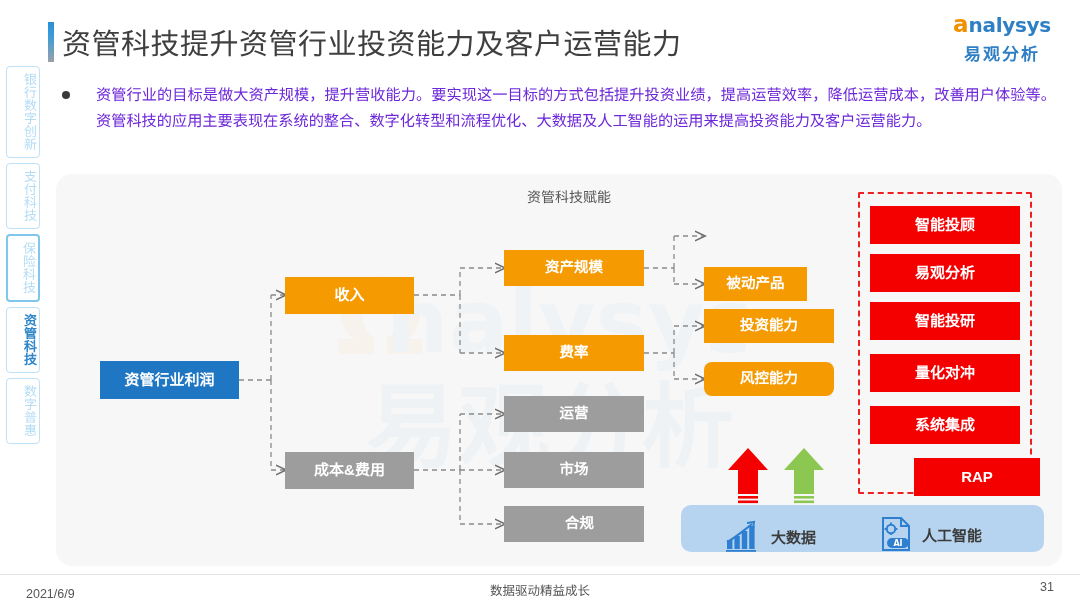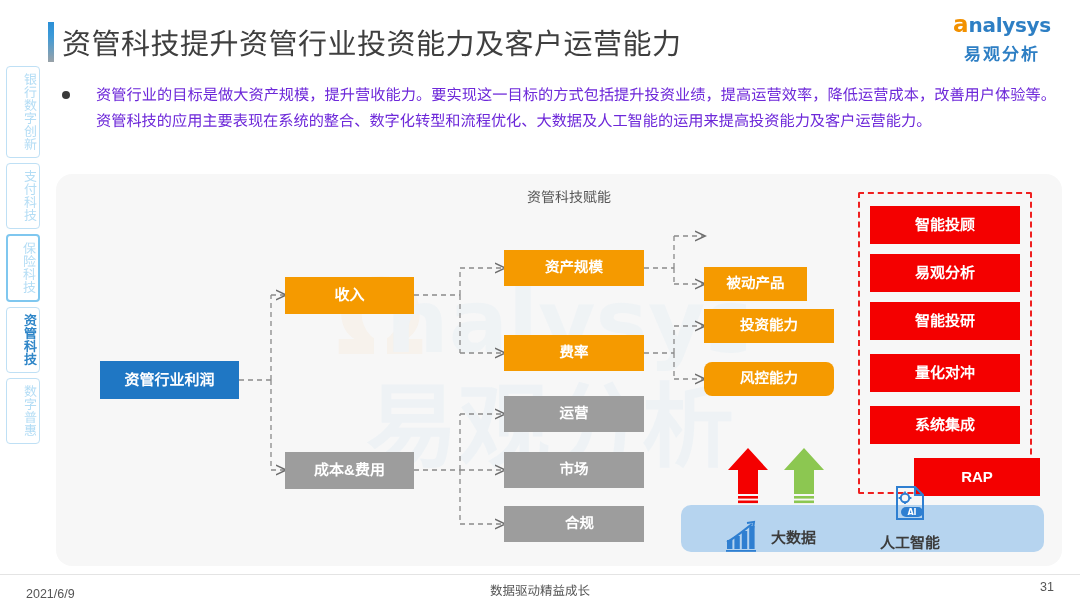--- a/index.html
+++ b/index.html
@@ -312,21 +312,21 @@
           <rect x="9.4" y="16" width="5.4" height="13" fill="#2f7fd1"></rect>
           <rect x="16.8" y="11" width="5.4" height="18" fill="#2f7fd1"></rect>
           <rect x="24.2" y="6" width="5.4" height="23" fill="#2f7fd1"></rect>
           <path d="M2,22 C10,18 18,11 27,4" fill="none" stroke="#2f7fd1" stroke-width="2"></path>
           <path d="M22,3 L29,2 L28,9" fill="none" stroke="#2f7fd1" stroke-width="2"></path>
           <rect x="1" y="30" width="30" height="1.8" fill="#2f7fd1"></rect>
         </svg>
         <span class="tech-label">大数据</span>
       </div>
 
-      <div class="tech-item" style="margin-left:64px;flex-direction:column;">
+      <div class="tech-item" style="margin-left:64px;">
         <svg width="32" height="36" viewBox="0 0 32 36">
           <path d="M3,2 L21,2 L29,10 L29,34 L3,34 Z" fill="none" stroke="#2f7fd1" stroke-width="2"></path>
           <path d="M21,2 L21,10 L29,10" fill="none" stroke="#2f7fd1" stroke-width="2"></path>
           <circle cx="11" cy="13" r="4.2" fill="none" stroke="#2f7fd1" stroke-width="2"></circle>
           <path d="M11,8.6 L11,6.4 M6.8,13 L4.6,13 M15.2,13 L17.4,13 M11,17.2 L11,19" stroke="#2f7fd1" stroke-width="1.8"></path>
           <rect x="7" y="22" width="22" height="10" rx="5" fill="#2f7fd1"></rect>
           <text x="18" y="29.6" font-family="DejaVu Sans, sans-serif" font-size="8" font-weight="700" fill="#ffffff" text-anchor="middle">AI</text>
         </svg>
         <span class="tech-label">人工智能</span>
       </div>

